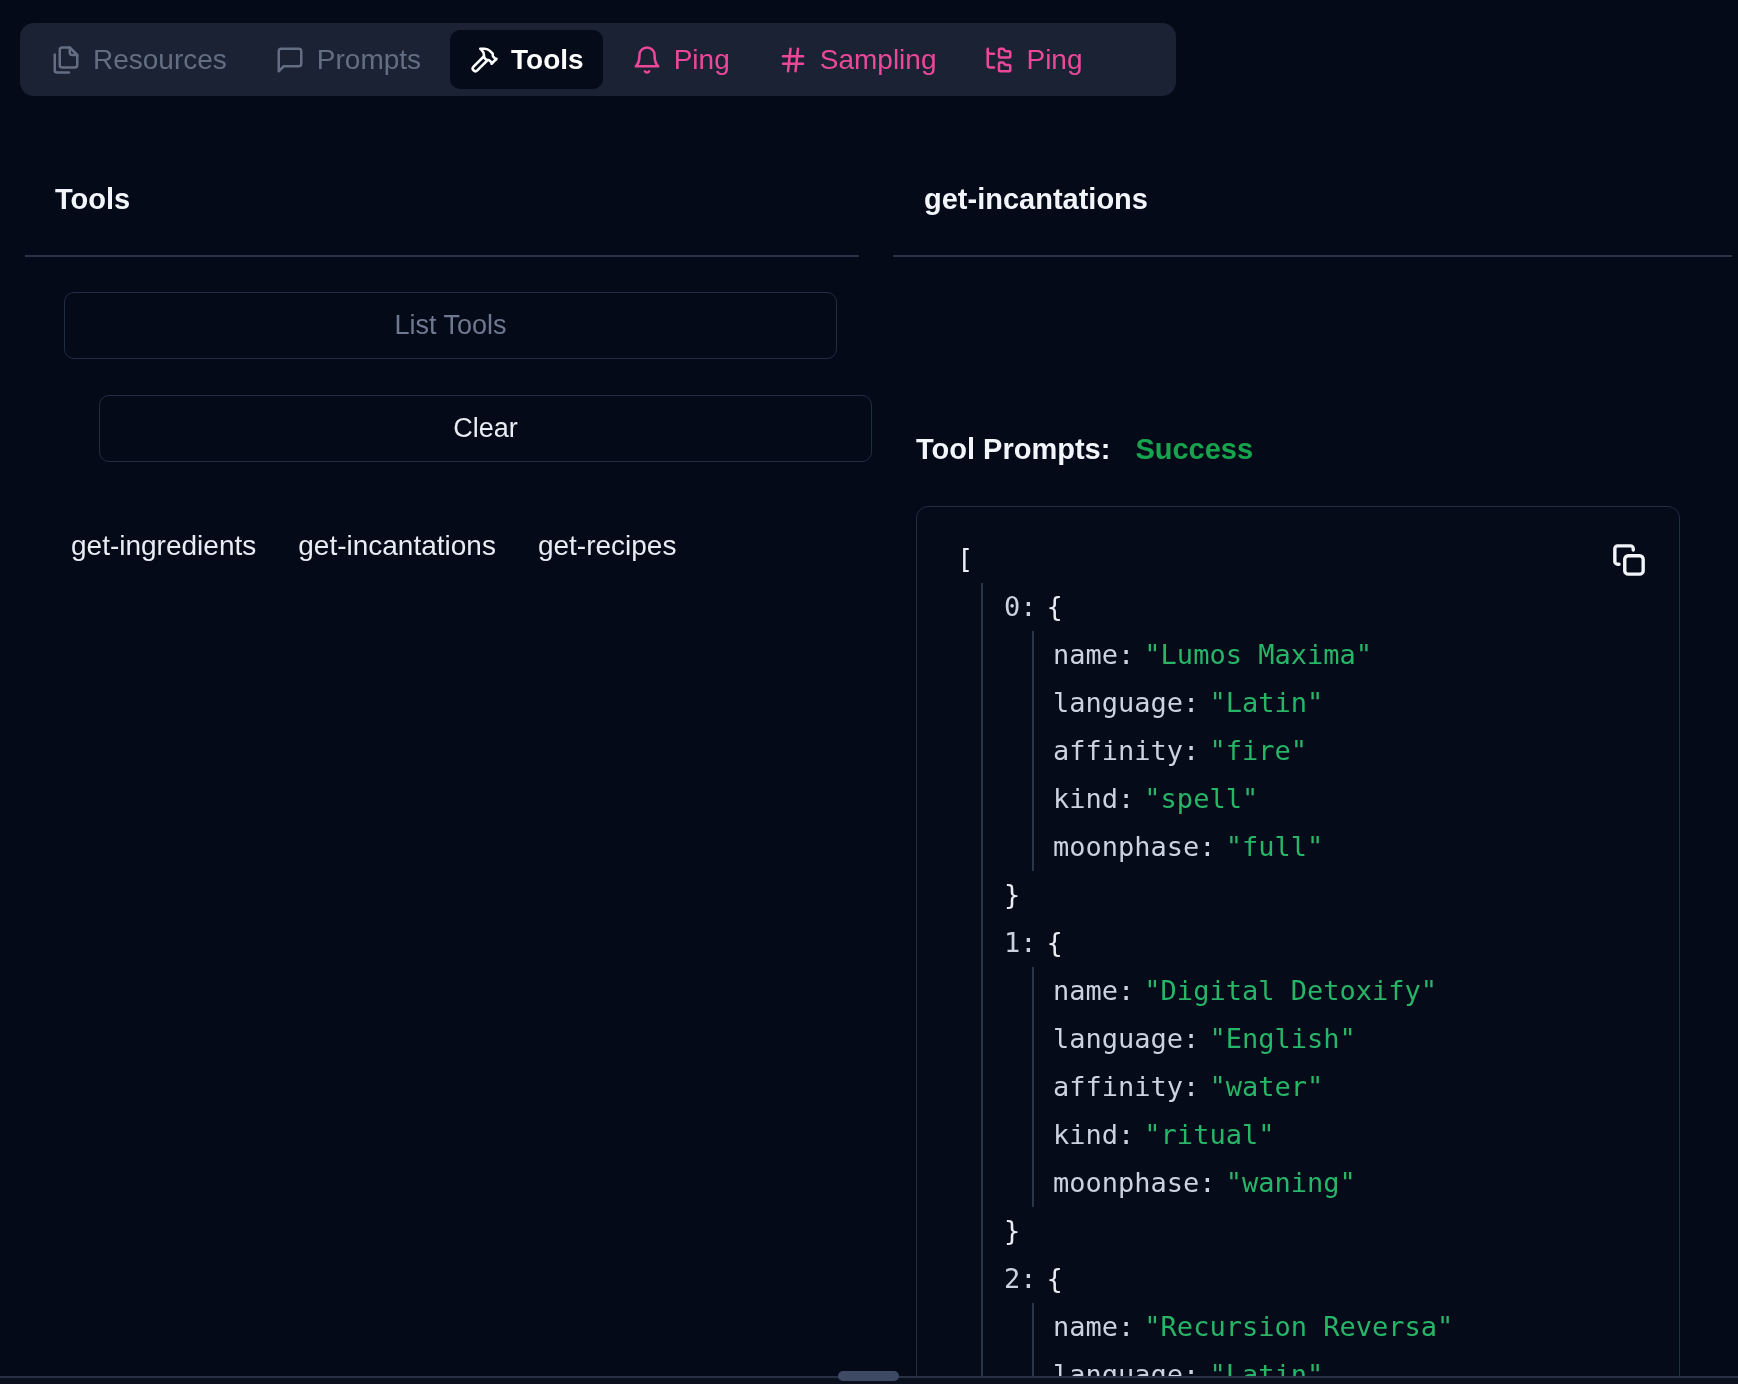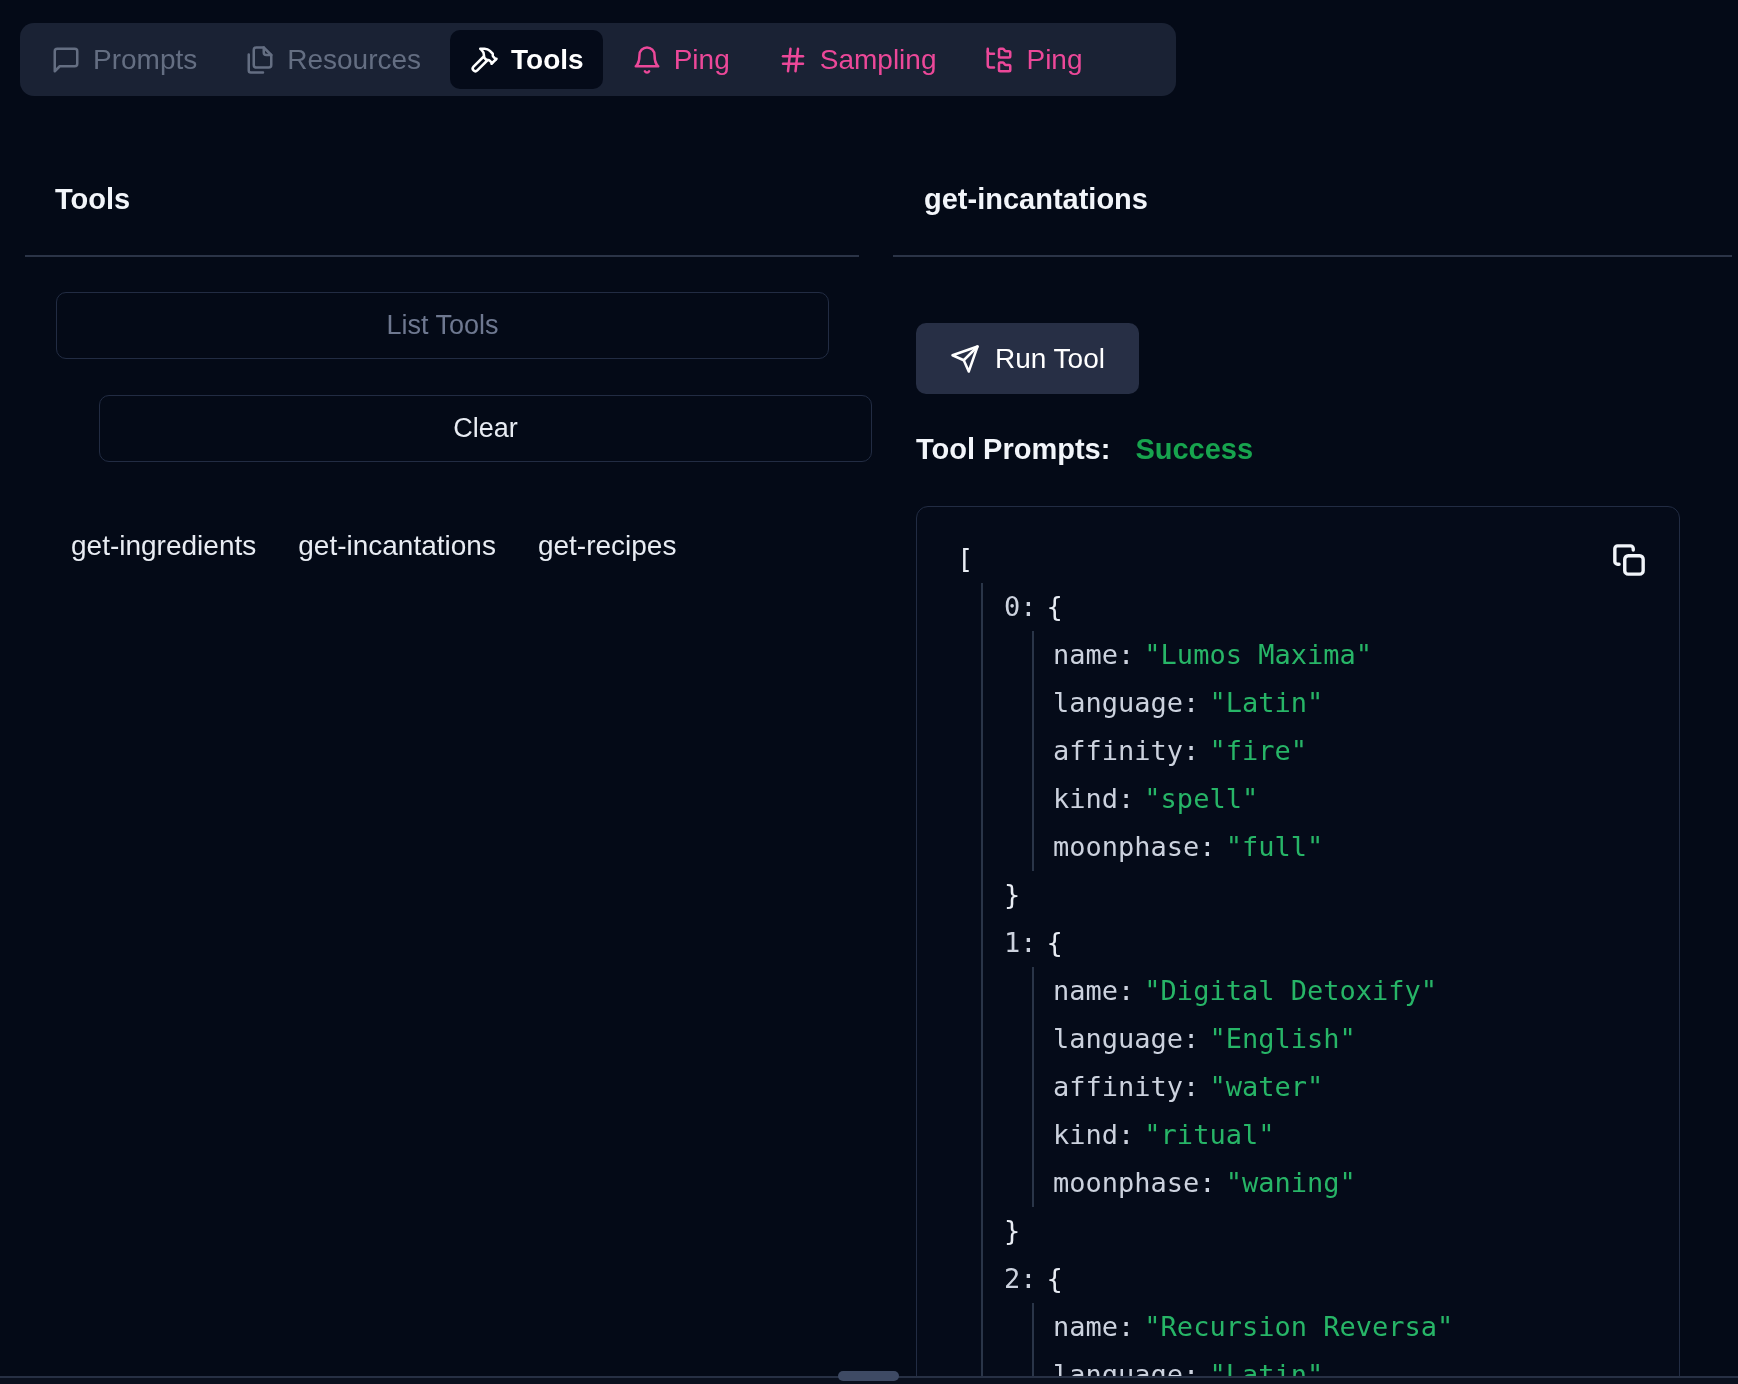--- a/index.html
+++ b/index.html
@@ -35,21 +35,21 @@
   .d-left { left:25px; width:834px; }
   .d-right { left:893px; width:839px; }
 
   
   .panel-btn {
     position:absolute; left:56px; width:773px; height:67px;
     background:transparent; border:1.5px solid #222c43; border-radius:10px;
     font-family:"Liberation Sans", sans-serif; font-size:27px; cursor:pointer;
     display:flex; align-items:center; justify-content:center;
   }
-  .btn-list { top:292px; color:#6e7890; }
+  .btn-list { top:292px; color:#6e7890;margin-left:8px; }
   .btn-clear { top:395px; color:#e8ecf3;margin-left:43px; }
   .tool-list { position:absolute; left:71px; top:522px; display:flex; flex-direction:row; gap:42px; }
   .tool-item { font-size:28px; color:#e8ecf3; cursor:pointer; line-height:48px; }
 
   
   .run-btn {
     position:absolute; left:916px; top:323px; width:223px; height:71px;
     background:#272f45; border:none; border-radius:10px; cursor:pointer;
     display:flex; align-items:center; justify-content:center; gap:15px;
     font-family:"Liberation Sans", sans-serif; font-size:28px; color:#ffffff;
@@ -91,31 +91,31 @@
   }
 </style>
 </head>
 <body>
 
 <div class="screen">
 
   <nav class="nav">
     <div class="tab muted">
       <svg class="ic" viewBox="0 0 24 24">
-          <path d="M21 15a2 2 0 0 1-2 2H7l-4 4V5a2 2 0 0 1 2-2h14a2 2 0 0 1 2 2z"></path>
-        </svg>
-      <span>Prompts</span>
-    </div>
-    <div class="tab muted">
-      <svg class="ic" viewBox="0 0 24 24">
           <path d="M15 2v4a2 2 0 0 0 2 2h4"></path>
           <path d="M9 18a2 2 0 0 1-2-2V4a2 2 0 0 1 2-2h6l6 6v8a2 2 0 0 1-2 2Z"></path>
           <path d="M3 7.6v12.8A1.6 1.6 0 0 0 4.6 22h9.8"></path>
         </svg>
       <span>Resources</span>
+    </div>
+    <div class="tab muted">
+      <svg class="ic" viewBox="0 0 24 24">
+          <path d="M21 15a2 2 0 0 1-2 2H7l-4 4V5a2 2 0 0 1 2-2h14a2 2 0 0 1 2 2z"></path>
+        </svg>
+      <span>Prompts</span>
     </div>
     <div class="tab active">
       <svg class="ic" viewBox="0 0 24 24">
           <path d="m15 12-8.373 8.373a1 1 0 1 1-3-3L12 9"></path>
           <path d="m18 15 4-4"></path>
           <path d="m21.5 11.5-1.914-1.914A2 2 0 0 1 19 8.172V7l-2.26-2.26a6 6 0 0 0-4.202-1.756L9 2.96l.92.82A6.18 6.18 0 0 1 12 8.4V10l2 2h1.172a2 2 0 0 1 1.414.586L18.5 14.5"></path>
         </svg>
       <span>Tools</span>
     </div>
     <div class="tab">
@@ -153,27 +153,20 @@
 
   <div class="tool-list">
     <div class="tool-item">get-ingredients</div>
     <div class="tool-item">get-incantations</div>
     <div class="tool-item">get-recipes</div>
   </div>
 
   <h2 class="heading h-right">get-incantations</h2>
   <div class="divider d-right"></div>
 
-  <button class="run-btn">
-    <svg class="ic" viewBox="0 0 24 24">
-        <path d="m22 2-7 20-4-9-9-4Z"></path>
-        <path d="M22 2 11 13"></path>
-      </svg>
-    <span>Run Tool</span>
-  </button>
 
   <div class="result-line">
     <span>Tool Prompts:</span><span class="result-status" style="color:#17a44e">Success</span>
   </div>
 
   <div class="json-panel">
     <button class="copy-btn">
       <svg class="ic" viewBox="0 0 24 24">
           <rect width="13" height="13" x="9" y="9" rx="2.5"></rect>
           <path d="M5 15H4a2 2 0 0 1-2-2V4a2 2 0 0 1 2-2h9a2 2 0 0 1 2 2v1"></path>

